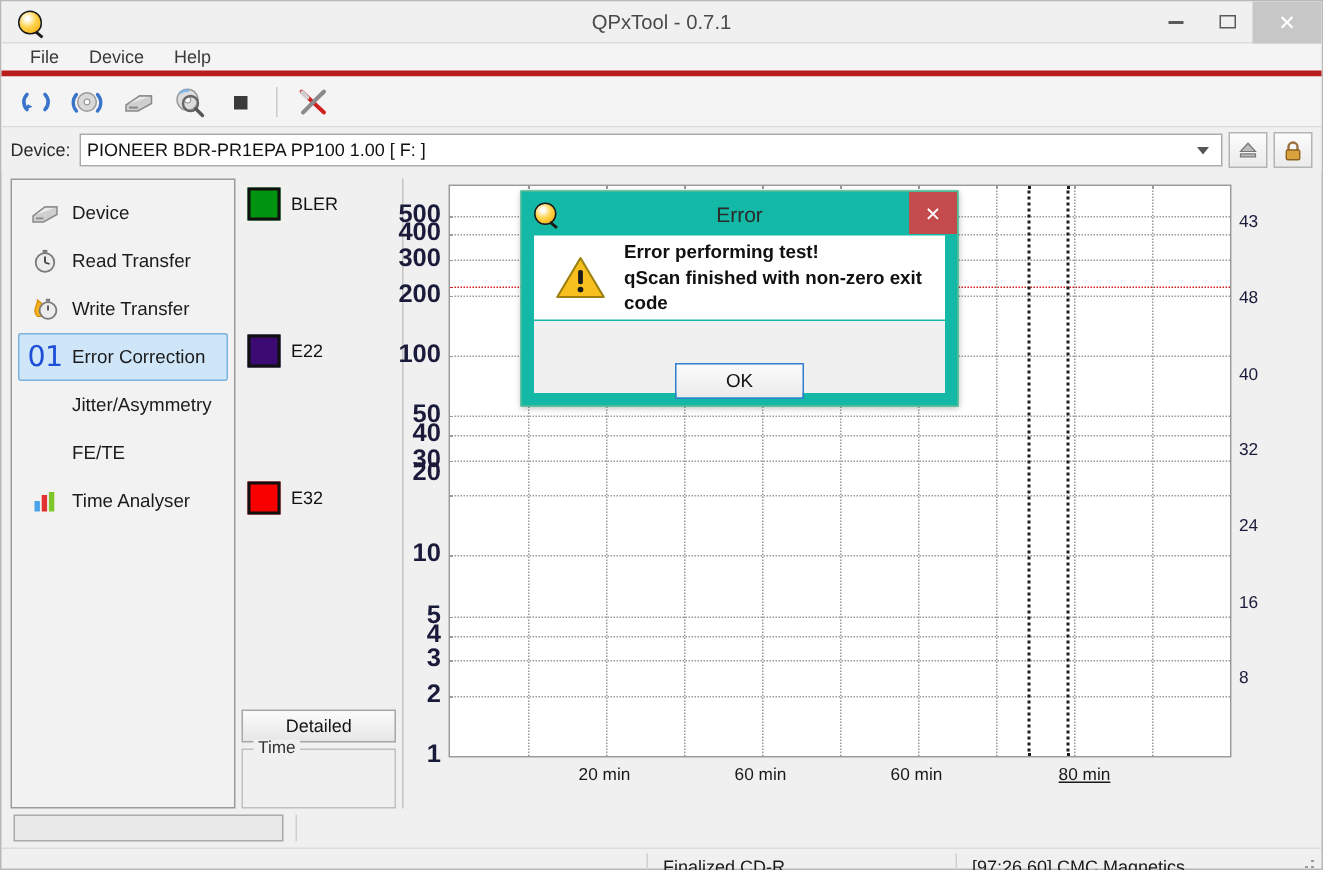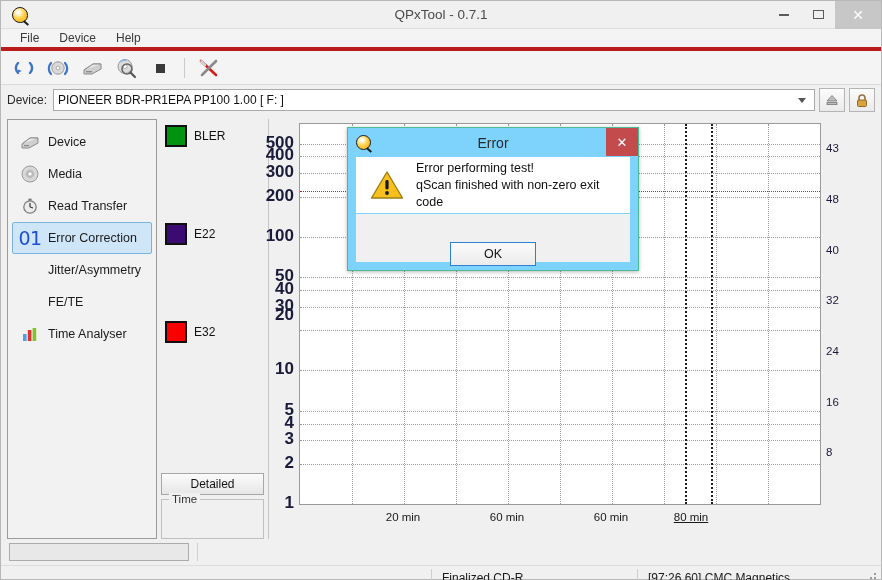--- a/index.html
+++ b/index.html
@@ -344,21 +344,21 @@
       radial-gradient(circle 1px at 6px 6px, #9a9a9a 99%, transparent 100%),
       radial-gradient(circle 1px at 10px 6px, #9a9a9a 99%, transparent 100%),
       radial-gradient(circle 1px at 10px 2px, #9a9a9a 99%, transparent 100%);
   }
 
   
   .dialog {
     position: absolute;
     left: 346px; top: 126px;
     width: 292px; height: 144px;
-    background: #7dd3fc;
+    background: #14b8a6;
     border: 1px solid #4cbb93;
     box-shadow: 0 1px 4px rgba(0,0,0,.28);
     z-index: 50;
   }
   .dlg-title {
     position: relative;
     height: 29px;
     display: flex;
     align-items: center;
     padding-left: 8px;
@@ -397,21 +397,21 @@
   .dlg-body {
     margin: 0 8px;
     background: #ffffff;
     height: 56px;
     display: flex;
     align-items: center;
     gap: 12px;
     padding: 0 14px;
   }
   .warn-icon { width: 34px; height: 30px; flex: 0 0 34px; }
-  .dlg-msg { font-size: 12.5px; line-height: 17px; color: #101010; }
+  .dlg-msg { font-size: 12.5px; line-height: 17px; color: #101010; font-weight: bold; }
   .dlg-footer {
     margin: 1px 8px 8px 8px;
     background: #f0f0f0;
     height: 48px;
     display: flex;
     align-items: center;
     justify-content: center;
   }
   .ok-btn {
     width: 86px; height: 24px;
@@ -527,43 +527,44 @@
         <span class="nav-icon">
           <svg width="20" height="16" viewBox="0 0 20 16">
             <path d="M2 10 L10 4 L18 4 L18 9 L9 14 L2 14 Z" fill="#cfcfcf" stroke="#8a8a8a" stroke-width="1"></path>
             <path d="M2 10 L10 4 L18 4" fill="#eaeaea" stroke="#8a8a8a" stroke-width="1"></path>
             <rect x="4" y="11" width="5" height="1.2" fill="#8a8a8a"></rect>
           </svg>
         </span>
         <span class="nav-label">Device</span>
       </div>
 
-      <div class="nav-item">
-        <span class="nav-icon">
-          <svg width="18" height="18" viewBox="0 0 18 18">
-            <circle cx="9" cy="9" r="8" fill="#d8d8d8" stroke="#9a9a9a" stroke-width="1"></circle>
-            <circle cx="9" cy="9" r="4.4" fill="#bfbfbf"></circle>
-            <circle cx="9" cy="9" r="2.2" fill="#ffffff" stroke="#9a9a9a" stroke-width=".7"></circle>
-          </svg>
-        </span>
-        <span class="nav-label">Media</span>
-      </div>
 
       <div class="nav-item">
         <span class="nav-icon">
           <svg width="18" height="18" viewBox="0 0 18 18">
             <circle cx="9" cy="10" r="6.2" fill="#ececec" stroke="#7a7a7a" stroke-width="1.2"></circle>
             <rect x="7.4" y="1.6" width="3.2" height="2" fill="#7a7a7a"></rect>
             <line x1="9" y1="10" x2="9" y2="6" stroke="#3a3a3a" stroke-width="1.2"></line>
             <line x1="9" y1="10" x2="12" y2="11" stroke="#3a3a3a" stroke-width="1.2"></line>
           </svg>
         </span>
         <span class="nav-label">Read Transfer</span>
       </div>
 
+      <div class="nav-item">
+        <span class="nav-icon">
+          <svg width="20" height="18" viewBox="0 0 20 18">
+            <path d="M5 14 C1 10 5 7 5 3 C8 6 9 5 9 9 C11 7 11 12 8 14 Z" fill="#f5b21e" stroke="#d88f00" stroke-width=".8"></path>
+            <circle cx="12" cy="10" r="5.6" fill="#ececec" stroke="#7a7a7a" stroke-width="1.2"></circle>
+            <rect x="10.6" y="2.2" width="2.8" height="1.8" fill="#7a7a7a"></rect>
+            <line x1="12" y1="10" x2="12" y2="6.6" stroke="#3a3a3a" stroke-width="1.1"></line>
+          </svg>
+        </span>
+        <span class="nav-label">Write Transfer</span>
+      </div>
 
       <div class="nav-item selected">
         <span class="nav-icon nav-num">01</span>
         <span class="nav-label">Error Correction</span>
       </div>
 
       <div class="nav-item">
         <span class="nav-icon empty"></span>
         <span class="nav-label">Jitter/Asymmetry</span>
       </div>
@@ -655,21 +656,21 @@
           <div class="ylab-r" style="top: 329.333px;">8</div>
           <div class="ylab-r" style="top: 278.667px;">16</div>
           <div class="ylab-r" style="top: 228px;">24</div>
           <div class="ylab-r" style="top: 177.333px;">32</div>
           <div class="ylab-r" style="top: 126.667px;">40</div>
           <div class="ylab-r" style="top: 76px;">48</div>
           <div class="ylab-r" style="top: 25.3333px;">43</div>
           <div class="xlab" style="left: 104px;">20 min</div>
           <div class="xlab" style="left: 208px;">60 min</div>
           <div class="xlab" style="left: 312px;">60 min</div>
-          <div class="xlab" style="left: 392px; text-decoration: underline;">80 min</div>
+          <div class="xlab" style="left: 424px; text-decoration: underline;">80 min</div>
         </div>
     </div>
   </div>
 
   <div class="bottombar">
     <div class="progress"></div>
     <div class="bb-sep"></div>
   </div>
 
   <div class="statusbar">

